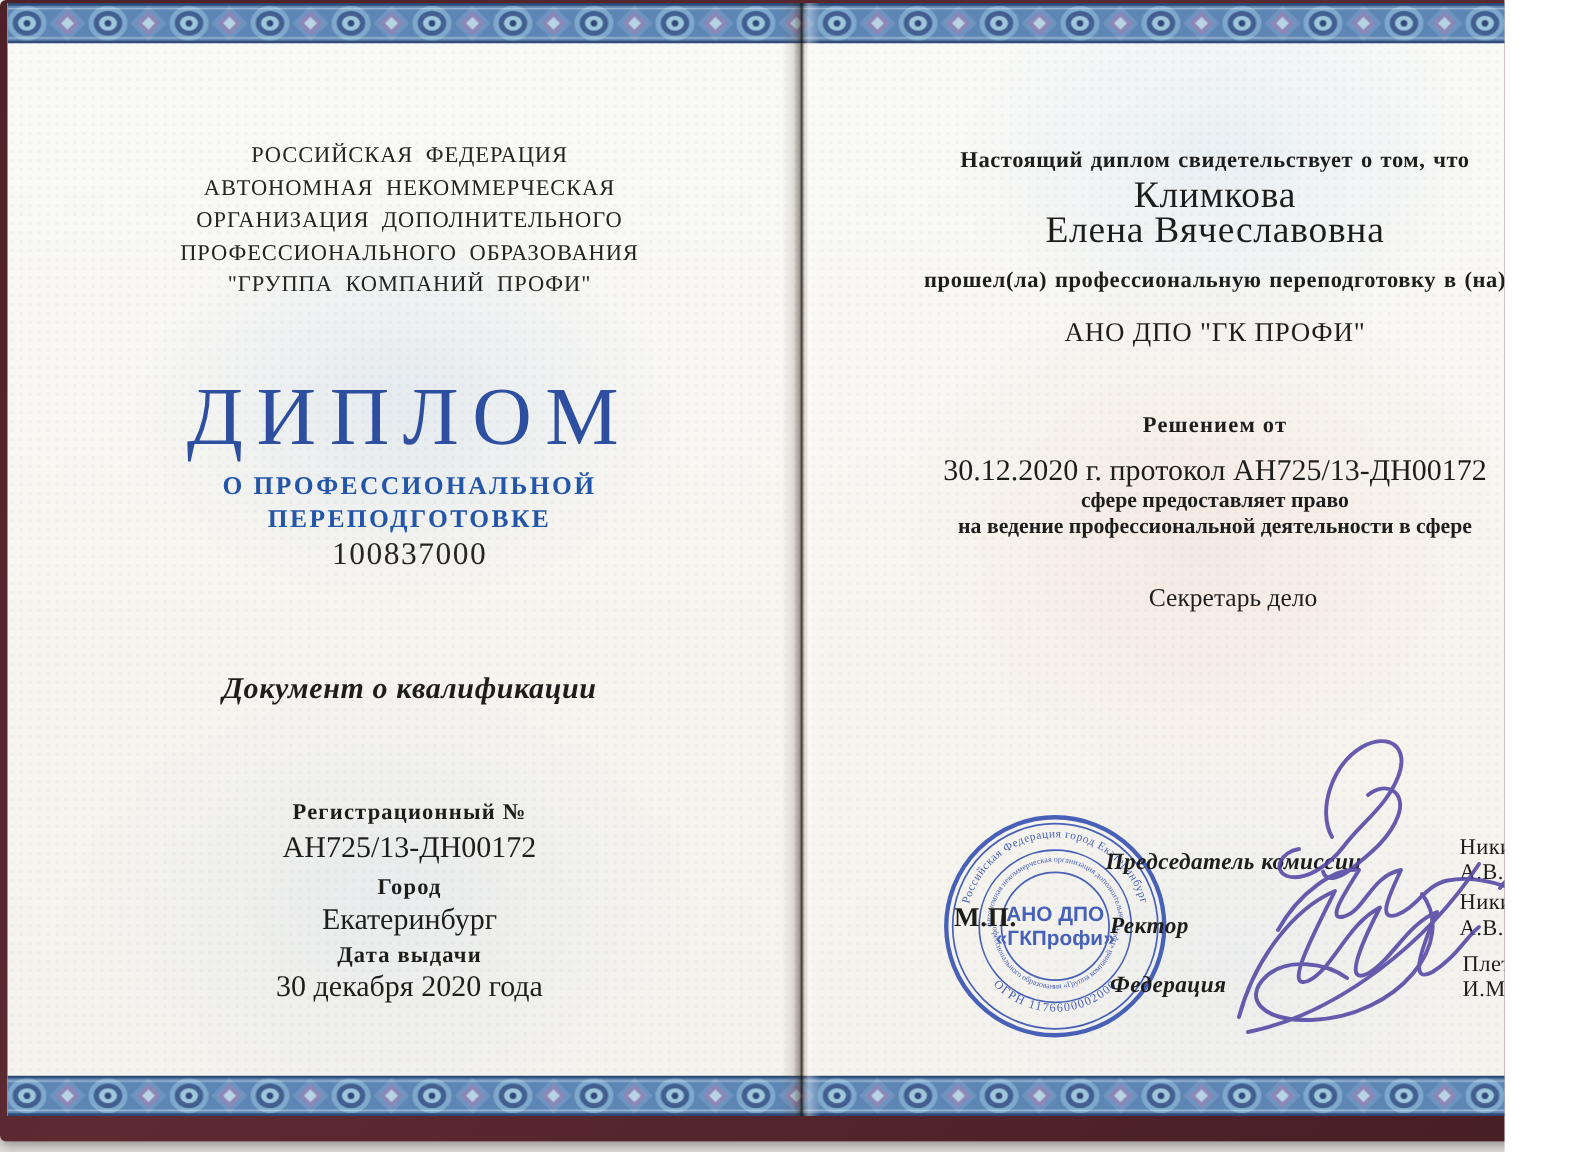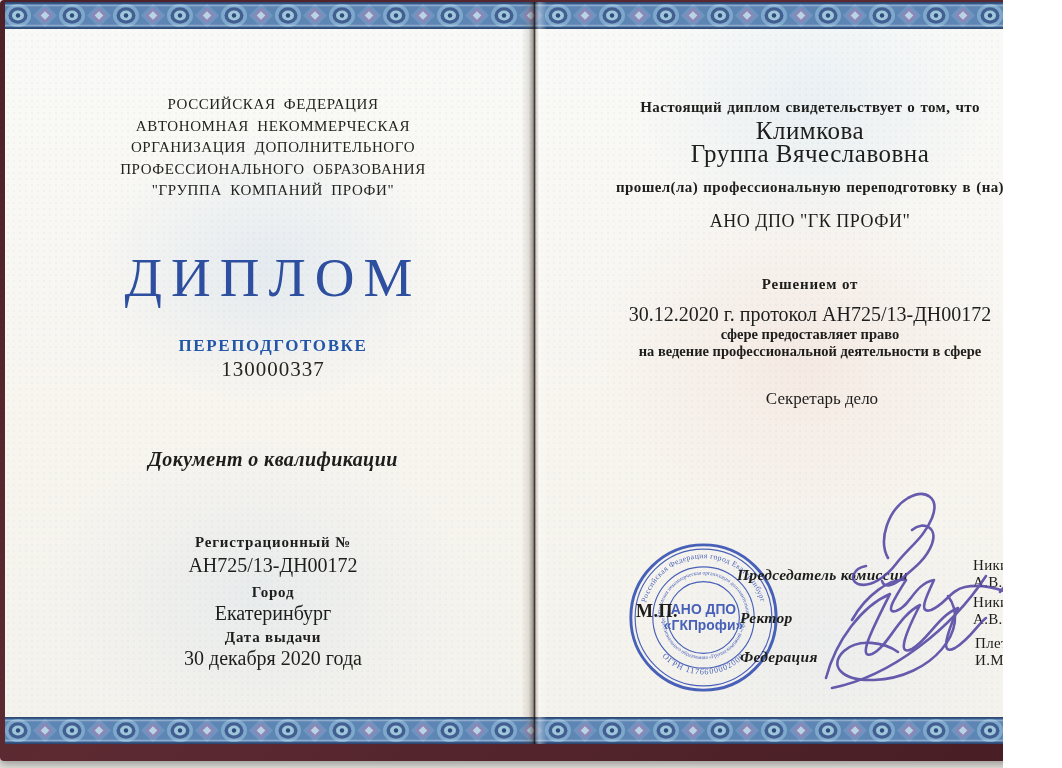--- a/index.html
+++ b/index.html
@@ -102,34 +102,35 @@
 
   <div class="txt col-left issuer" style="top:94px;">
     <div>РОССИЙСКАЯ ФЕДЕРАЦИЯ</div>
     <div>АВТОНОМНАЯ НЕКОММЕРЧЕСКАЯ</div>
     <div>ОРГАНИЗАЦИЯ ДОПОЛНИТЕЛЬНОГО</div>
     <div>ПРОФЕССИОНАЛЬНОГО ОБРАЗОВАНИЯ</div>
     <div>"ГРУППА КОМПАНИЙ ПРОФИ"</div>
   </div>
 
   <div class="txt col-left diploma-title" style="top:246px;">ДИПЛОМ</div>
+  <div class="txt col-left diploma-sub" style="top:313px;">О ПРОФЕССИОНАЛЬНОЙ</div>
   <div class="txt col-left diploma-sub" style="top:335px;">ПЕРЕПОДГОТОВКЕ</div>
-  <div class="txt col-left blank-num" style="top:357px;">130000337</div>
+  <div class="txt col-left blank-num" style="top:357px;">100837000</div>
   <div class="txt col-left qual-note" style="top:448px;">Документ о квалификации</div>
 
   <div class="txt col-left fld-label" style="top:534px;">Регистрационный №</div>
   <div class="txt col-left fld-value" style="top:554px;">АН725/13-ДН00172</div>
   <div class="txt col-left fld-label" style="top:584px;">Город</div>
   <div class="txt col-left fld-value" style="top:602px;">Екатеринбург</div>
   <div class="txt col-left fld-label" style="top:629px;">Дата выдачи</div>
   <div class="txt col-left fld-value" style="top:647px;">30 декабря 2020 года</div>
 
   <div class="txt col-right stmt" style="top:99px;">Настоящий диплом свидетельствует о том, что</div>
   <div class="txt col-right holder" style="top:117px;">Климкова</div>
-  <div class="txt col-right holder" style="top:140px;">Группа Вячеславовна</div>
+  <div class="txt col-right holder" style="top:140px;">Елена Вячеславовна</div>
   <div class="txt col-right stmt" style="top:179px;">прошел(ла) профессиональную переподготовку в (на)</div>
   <div class="txt col-right org" style="top:211px;">АНО ДПО "ГК ПРОФИ"</div>
   <div class="txt col-right fld-label" style="top:276px;">Решением от</div>
   <div class="txt col-right fld-value" style="top:303px;">30.12.2020 г. протокол АН725/13-ДН00172</div>
   <div class="txt col-right small-bold" style="top:326px;">сфере предоставляет право</div>
   <div class="txt col-right small-bold" style="top:343px;">на ведение профессиональной деятельности в сфере</div>
   <div class="txt col-right field-line" style="top:389px;left:600px;">Секретарь дело</div>
 
   <div class="txt mp" style="left:636px;top:601px;z-index:6;">М.П.</div>
 

